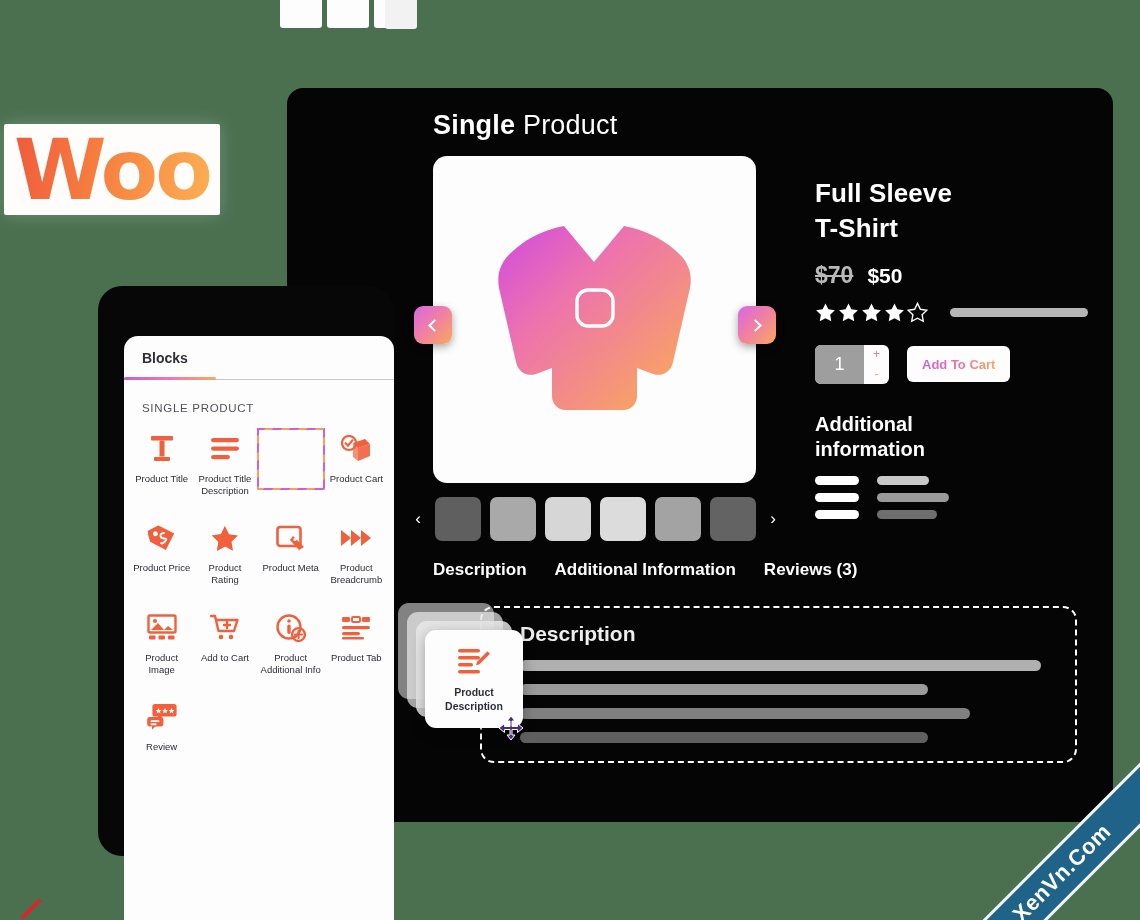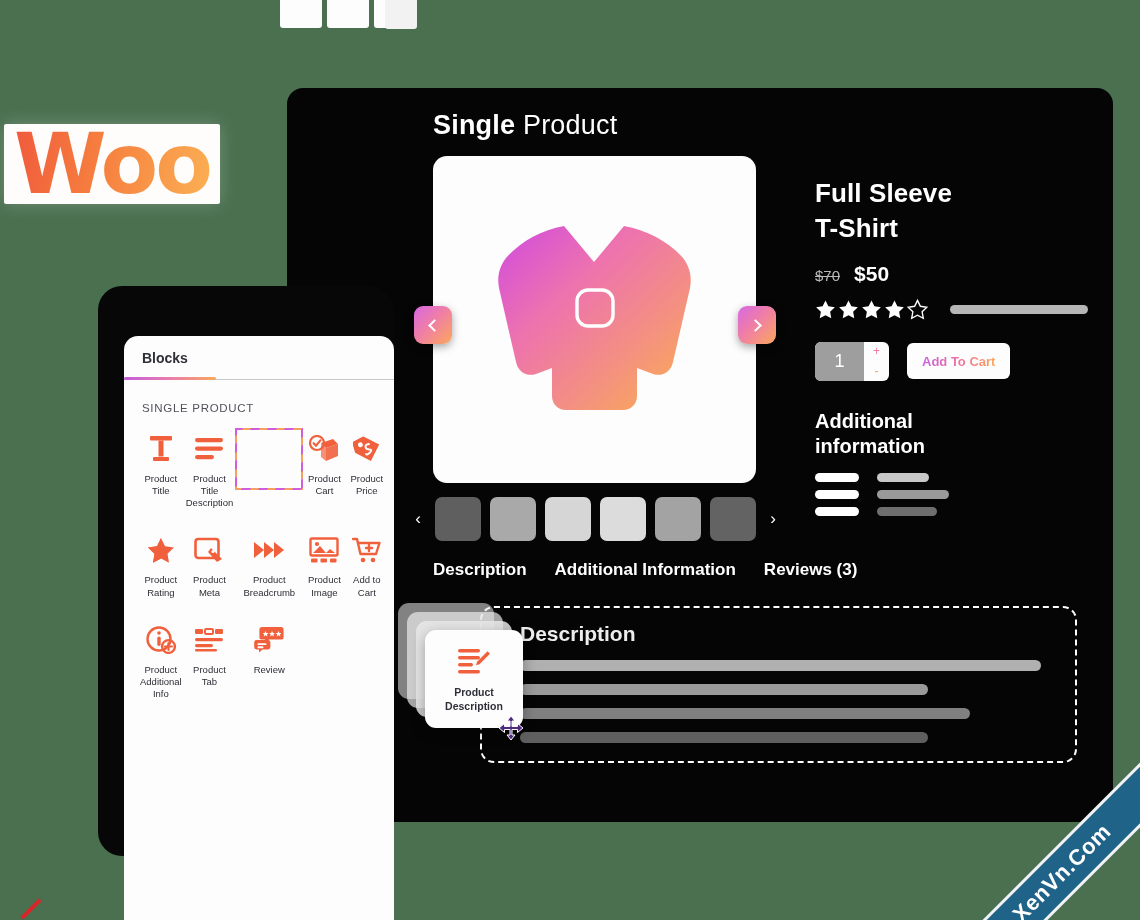--- a/index.html
+++ b/index.html
@@ -16,21 +16,21 @@
     position: absolute; top: -14px; width: 42px; height: 42px;
     background: #fdfdfd; border-radius: 3px;
   }
   .top-card.c1 { left: 280px; }
   .top-card.c2 { left: 327px; }
   .top-card.c3 { left: 374px; }
   .top-card.c3b { left: 385px; top: -3px; width: 32px; height: 32px; background:#f2f2f2; }
 
   
   #woo-card {
-    position: absolute; left: 4px; top: 124px; width: 216px; height: 80px;
+    position: absolute; left: 4px; top: 124px; width: 216px; height: 91px;
     background: #fffdfb; border-radius: 2px;
     display: flex; align-items: center; justify-content: center;
     box-shadow: 0 0 18px rgba(255,255,255,0.22);
   }
   #woo-text {
     font-family: "DejaVu Sans", sans-serif;
     font-size: 84px; font-weight: 700; letter-spacing: -3px;
     background: linear-gradient(100deg,#f05a3c 0%,#f6803f 45%,#fbb054 100%);
     -webkit-background-clip: text; background-clip: text; color: transparent;
     line-height: 1;
@@ -66,21 +66,21 @@
   #arrow-prev { left: 127px; top: 218px; }
   #arrow-next { left: 451px; top: 218px; }
   .chev { display:block; width:9px; height:9px; border-top:2.4px solid #fff; border-right:2.4px solid #fff; }
   .chev.left  { transform: rotate(-135deg); margin-left: 3px; }
   .chev.right { transform: rotate(45deg); margin-right: 3px; }
 
   
   #info-col { position: absolute; left: 528px; top: 88px; width: 290px; }
   #product-title { font-size: 26px; font-weight: 700; color:#fff; line-height: 1.34; letter-spacing:.1px; }
   #price-row { margin-top: 16px; display:flex; align-items: baseline; gap: 14px; }
-  #price-old { font-size: 15px; color:#b9b9b9; text-decoration: line-through; font-weight:400; }
+  #price-old { font-size: 23px; color:#b9b9b9; text-decoration: line-through; font-weight:700; }
   #price-new { font-size: 21px; color:#ffffff; font-weight: 700; }
   #rating-row { margin-top: 13px; display:flex; align-items:center; gap: 22px; }
   #stars { display:flex; gap: 2px; }
   .star { width: 21px; height: 21px; display:block; }
   #rating-bar { width: 138px; height: 9px; border-radius: 5px; background:#b6b6b6; }
 
   #buy-row { margin-top: 22px; display:flex; align-items:center; gap: 18px; }
   #qty-box {
     width: 74px; height: 39px; border-radius: 6px; background:#fdfdfd;
     display:flex; overflow:hidden;
@@ -162,21 +162,21 @@
   #sb-tabs { display:flex; height: 44px; position:relative; }
   .sb-tab { flex:1; display:flex; align-items:center; font-size: 14px; color:#4a4a52; padding-left: 18px; }
   .sb-tab.active { font-weight:600; color:#2f2f38; }
   #sb-tab-underline-track { position:absolute; left:0; right:0; bottom:0; height:1px; background:#c9c9c9; }
   #sb-tab-underline {
     position:absolute; left:0; bottom:0; width: 92px; height: 3px;
     background: linear-gradient(90deg,#c45ddd 0%,#ee7fa4 55%,#f7a95e 100%);
     border-radius: 2px;
   }
   #sb-section { padding: 22px 0 4px 18px; font-size: 11.5px; letter-spacing:.7px; color:#52525c; }
-  #sb-grid { display:grid; grid-template-columns: repeat(5,1fr); row-gap: 10px; padding: 6px 6px 0 14px; }
+  #sb-grid { display:grid; grid-template-columns: repeat(4,1fr); row-gap: 10px; padding: 6px 6px 0 6px; }
   .sb-item {
     display:flex; flex-direction:column; align-items:center; justify-content:flex-start;
     padding: 10px 2px 6px 2px; min-height: 78px;
   }
   .sb-icon { height: 30px; display:flex; align-items:center; justify-content:center; }
   .sb-label { margin-top: 9px; font-size: 9.5px; color:#2d2d36; text-align:center; line-height:1.28; }
   .sb-item.placeholder { padding: 0; }
   #sb-placeholder-box {
     width: 68px; height: 62px; border-radius: 9px;
     border: 2.5px dashed #e07bbd;

